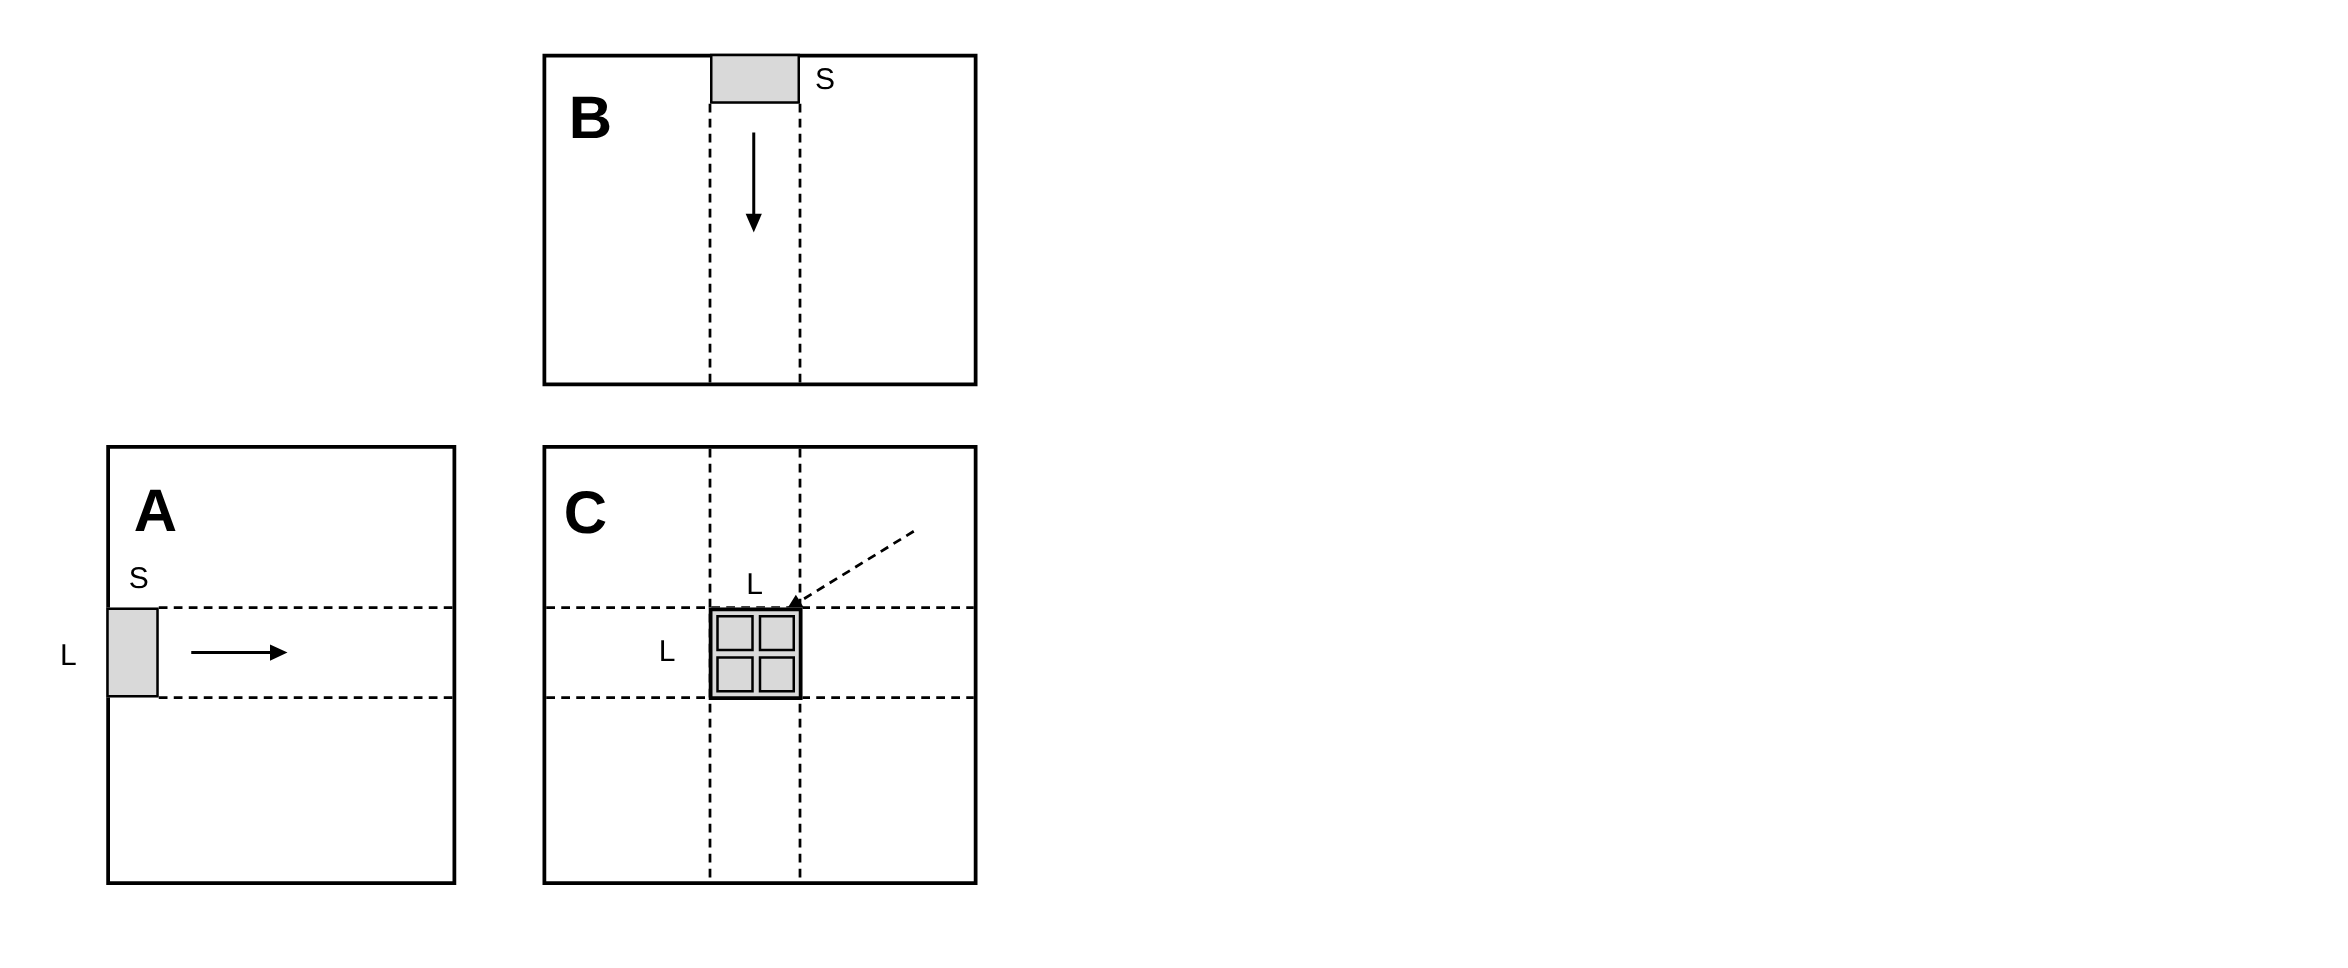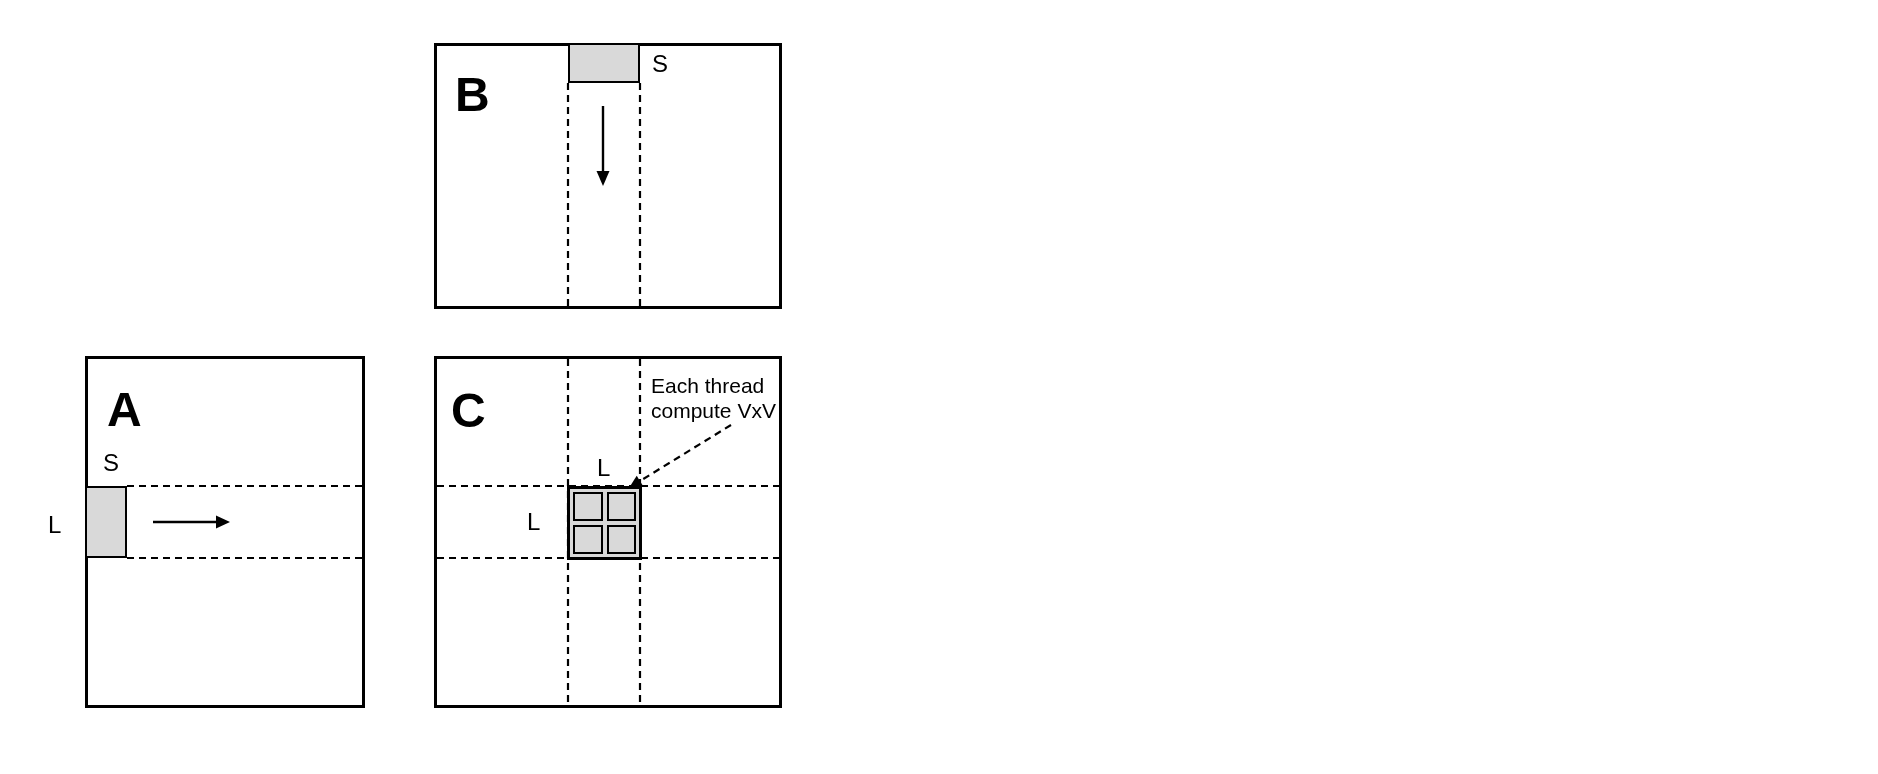--- a/index.html
+++ b/index.html
@@ -148,19 +148,15 @@
     </svg>
     <div class="tile" id="tile-c">
       <div class="thread-cell"></div>
       <div class="thread-cell"></div>
       <div class="thread-cell"></div>
       <div class="thread-cell"></div>
     </div>
     <div class="big-label" id="label-c">C</div>
     <div class="small-label" id="label-c-l-top">L</div>
     <div class="small-label" id="label-c-l-left">L</div>
-    <div class="annotation">
-      <div>Each thread</div>
-      <div>compute VxV</div>
-    </div>
   </div>
 
 </div>
 
 </body></html>

